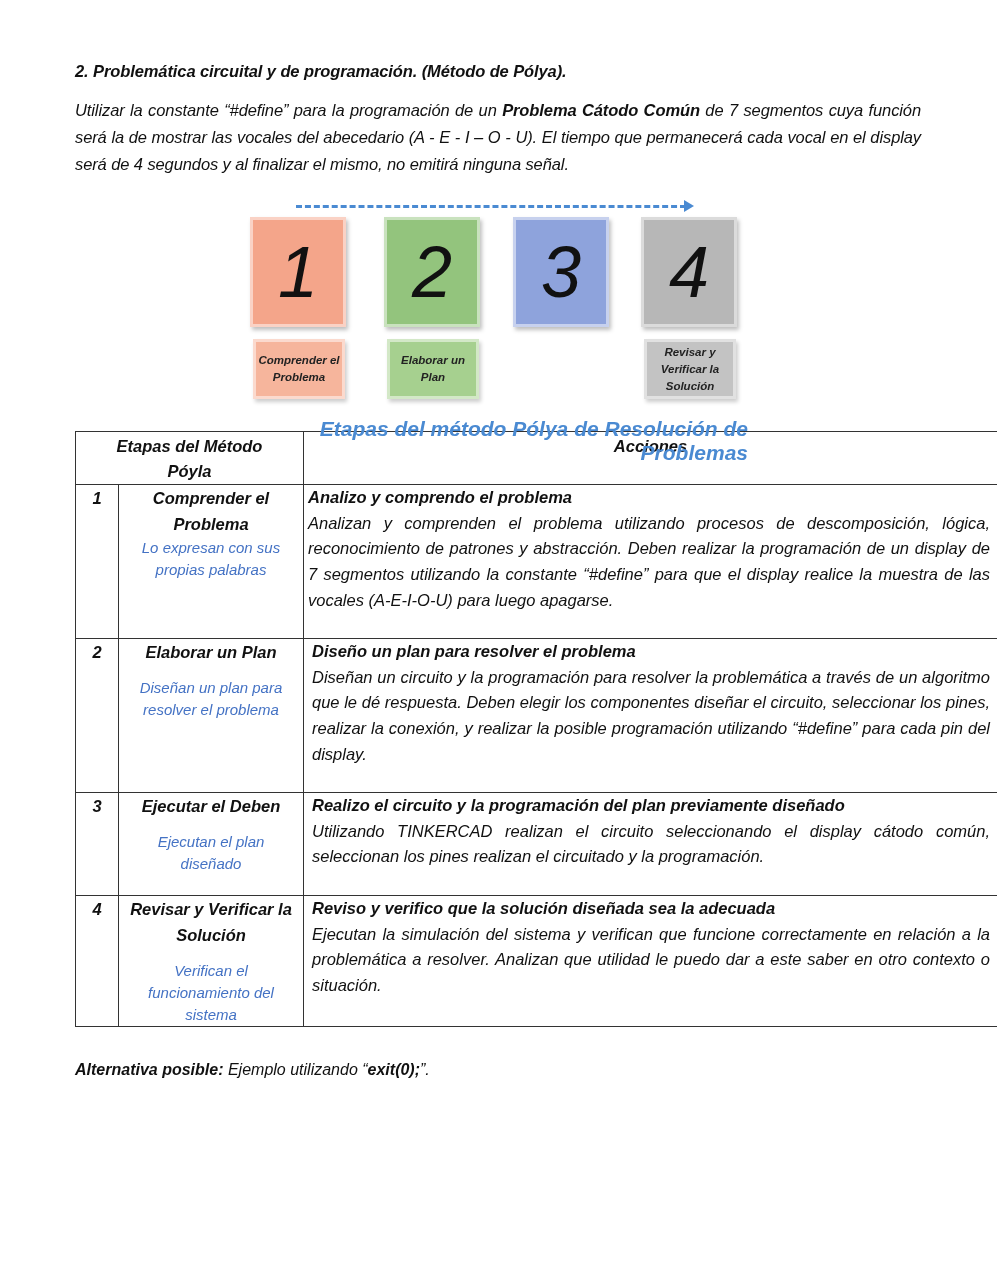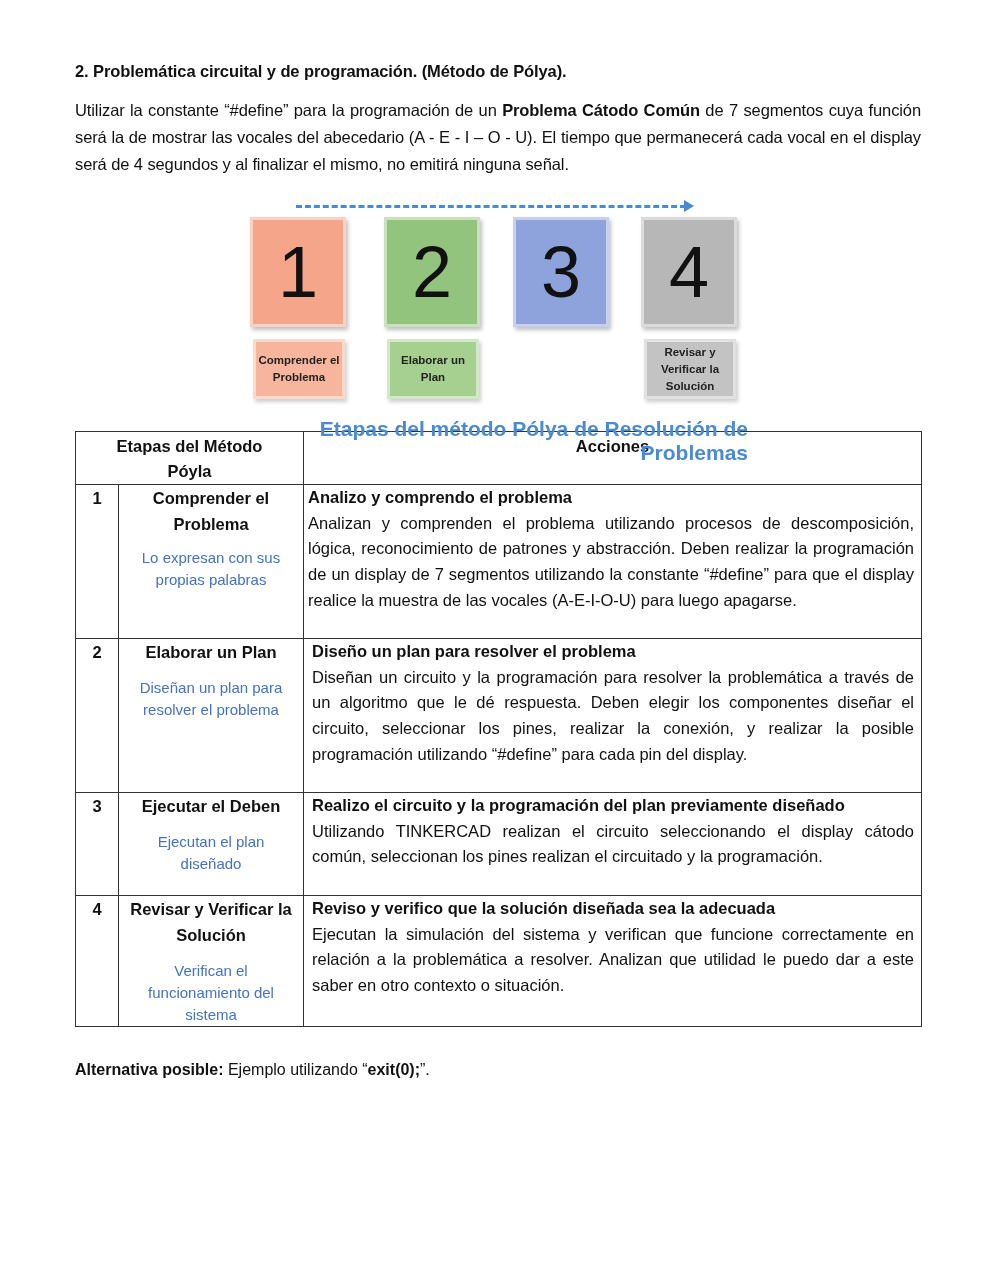--- a/index.html
+++ b/index.html
@@ -1,30 +1,30 @@
 <!DOCTYPE html>
 <html><head>
 <meta charset="utf-8">
 <style>
   html, body { margin:0; padding:0; background:#ffffff; }
   body { width:997px; height:1261px; position:relative; font-family:"Liberation Sans", sans-serif; color:#111; overflow:hidden; }
-  .page { position:absolute; left:75px; top:62px; width:846px; }
+  .page { position:absolute; left:75px; top:62px; width:846px;font-style:italic; }
   .h { font-weight:bold; font-size:16.5px; margin:0 0 16px 0; letter-spacing:-0.1px; }
   .p { font-size:16.5px; line-height:27px; text-align:justify; margin:0 0 14px 0; letter-spacing:-0.1px; }
   .p b { font-weight:bold; }
 
   .fig { position:relative; width:500px; height:225px; margin:8px auto 0 auto; left:0px; }
   .arrow { position:absolute; left:48px; top:13px; width:390px; height:0; border-top:3px dashed #4a8ad2; }
   .arrow-head { position:absolute; left:436px; top:8px; width:0; height:0; border-top:6px solid transparent; border-bottom:6px solid transparent; border-left:10px solid #4a8ad2; }
   .step { position:absolute; top:25px; width:94px; }
   .num { width:90px; height:104px; display:flex; align-items:center; justify-content:center; font-size:72px; color:#111; box-shadow:2px 3px 4px rgba(0,0,0,0.25); border:3px solid rgba(255,255,255,0.5); }
   .lbl { margin-top:12px; width:86px; height:54px; display:flex; align-items:center; justify-content:center; text-align:center; font-size:11.5px; font-weight:bold; line-height:17px; color:#222; box-shadow:2px 3px 4px rgba(0,0,0,0.2); border:3px solid rgba(255,255,255,0.5); margin-left:3px; }
   .cap { position:absolute; left:0; width:500px; top:225px; text-align:right; font-weight:bold; font-size:21px; color:#4a8ad2; }
 
-  table { border-collapse:collapse; width:847px; margin-top:14px; font-size:16.5px; }
+  table { border-collapse:collapse; width:923px; margin-top:14px; font-size:16.5px; }
   td, th { border:1px solid #333; vertical-align:top; padding:0; }
   th { font-weight:bold; line-height:25px; padding-top:2px; }
   .c-num { width:42px; text-align:center; font-weight:bold; line-height:26px; }
   .c-stage { width:184px; text-align:center; line-height:26px; }
   .c-stage .t { font-weight:bold; }
   .c-stage .s { color:#4472c4; font-size:15px; line-height:22px; }
   .c-act { padding:0 7px 0 4px; line-height:25.7px; }
   .c-act .t { font-weight:bold; }
   .c-act .d { text-align:justify; }
   .alt { font-size:16px; margin-top:34px; }
@@ -65,21 +65,21 @@
     <tbody>
         <tr>
       <th colspan="2" style="padding:2px 20px 0 20px;">Etapas del Método Póyla</th>
       <th>Acciones</th>
     </tr>
 
     <tr style="height:154px;">
       <td class="c-num">1</td>
       <td class="c-stage">
         <div class="t" style="padding:0 20px;">Comprender el Problema</div>
-        <div class="s" style="margin-top:10px;padding:0 10px;">Lo expresan con sus propias palabras</div>
+        <div class="s" style="padding:0 10px;">Lo expresan con sus propias palabras</div>
       </td>
       <td class="c-act">
         <div class="t">Analizo y comprendo el problema</div>
         <div class="d">Analizan y comprenden el problema utilizando procesos de descomposición, lógica, reconocimiento de patrones y abstracción. Deben realizar la programación de un display de 7 segmentos utilizando la constante “#define” para que el display realice la muestra de las vocales (A-E-I-O-U) para luego apagarse.</div>
       </td>
     </tr>
 
     <tr style="height:154px;">
       <td class="c-num">2</td>
       <td class="c-stage">

